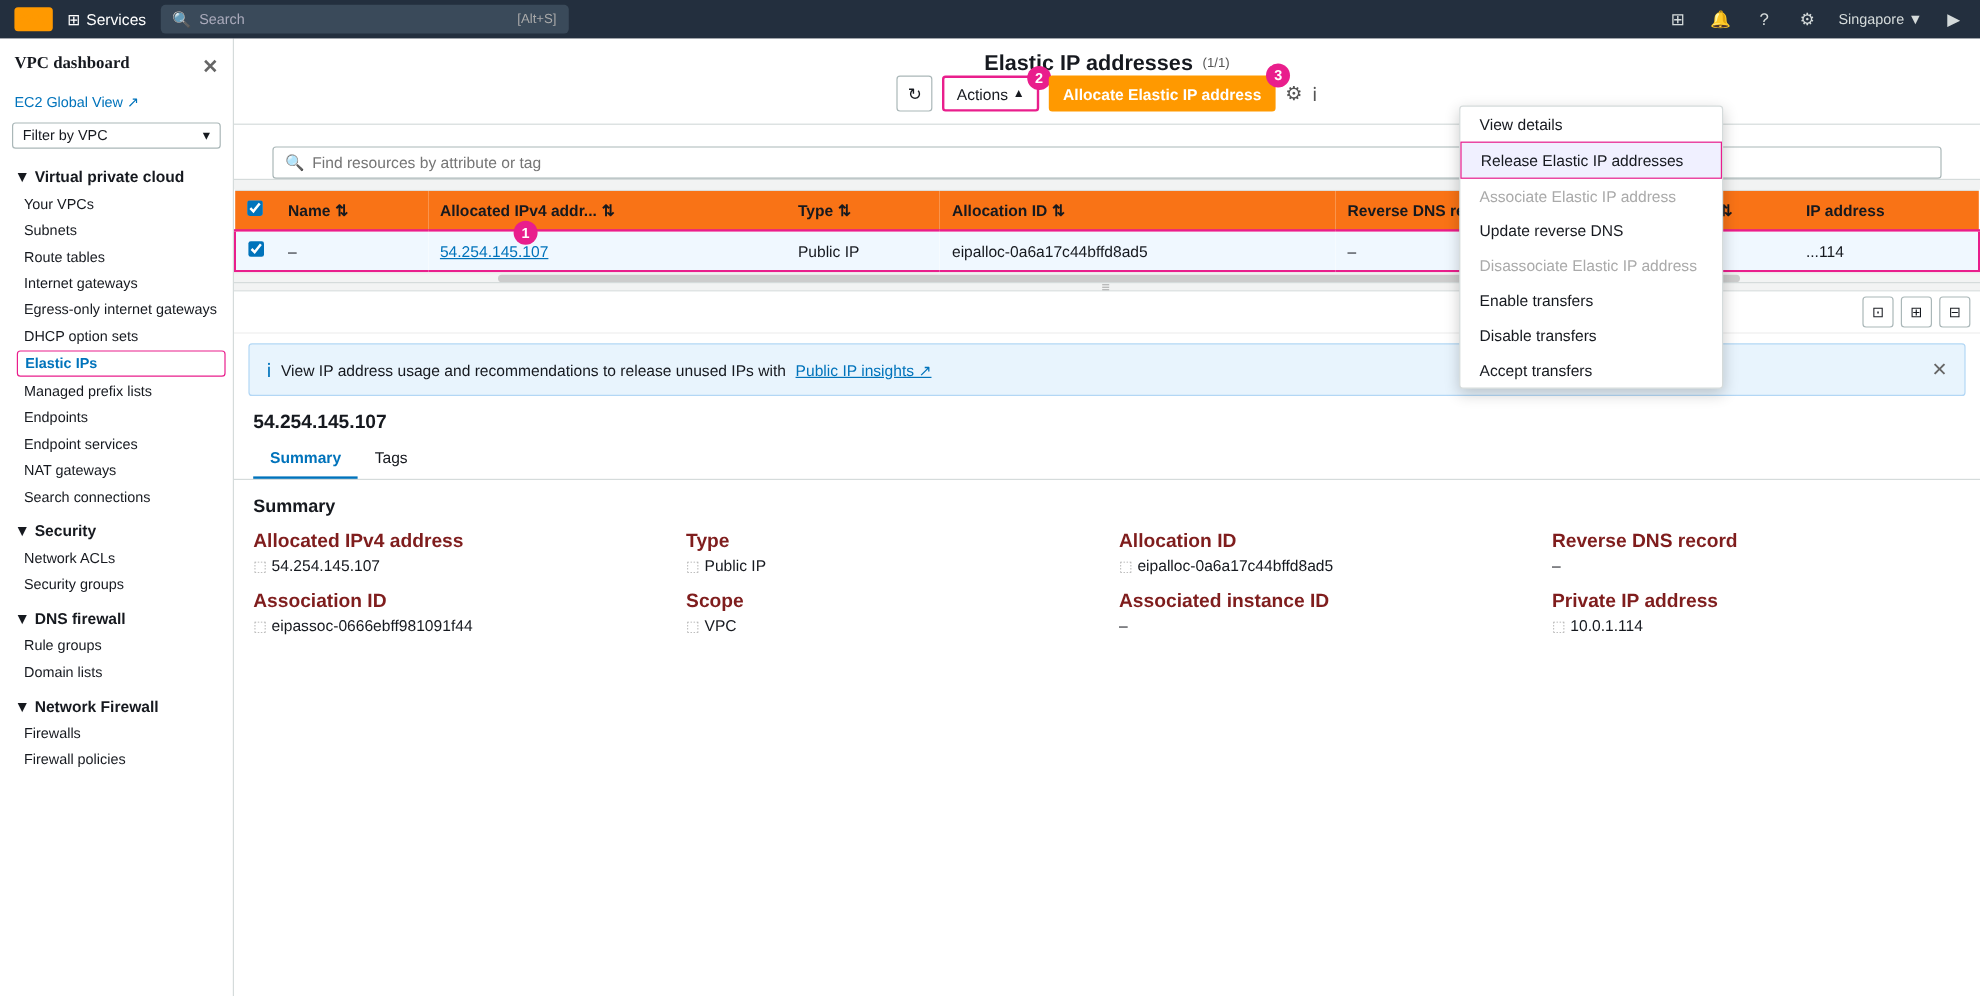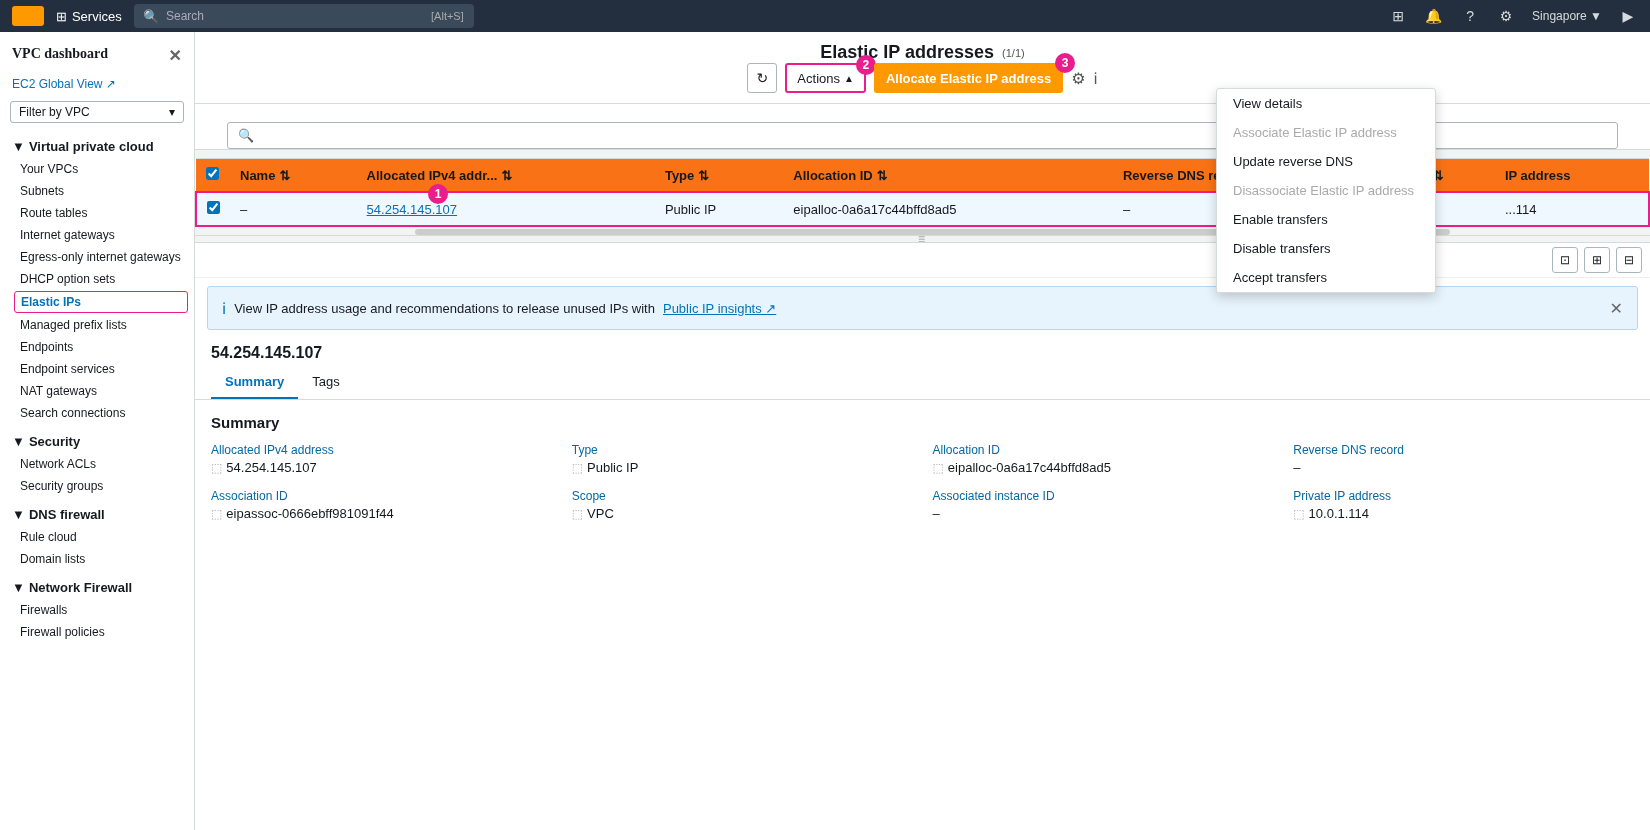--- a/index.html
+++ b/index.html
@@ -399,23 +399,23 @@
       font-weight: 700;
       margin-bottom: 12px;
     }
     .summary-grid {
       display: grid;
       grid-template-columns: repeat(4, 1fr);
       gap: 14px 20px;
     }
     .summary-field label {
       display: block;
-      font-weight: 400;
-      font-size: 12px;
-      color: #0369a1;
+      font-weight: 700;
+      font-size: 16px;
+      color: #7f1d1d;
       margin-bottom: 3px;
     }
     .summary-field .value {
       font-size: 13px;
       color: #16191f;
       display: flex;
       align-items: center;
       gap: 4px;
     }
     .dropdown-menu {
@@ -512,21 +512,21 @@
       <span>▼</span>
       <span>Security</span>
     </div>
     <div class="sidebar-item">Network ACLs</div>
     <div class="sidebar-item">Security groups</div>
 
     <div class="sidebar-section-title">
       <span>▼</span>
       <span>DNS firewall</span>
     </div>
-    <div class="sidebar-item">Rule cloud</div>
+    <div class="sidebar-item">Rule groups</div>
     <div class="sidebar-item">Domain lists</div>
 
     <div class="sidebar-section-title">
       <span>▼</span>
       <span>Network Firewall</span>
     </div>
     <div class="sidebar-item">Firewalls</div>
     <div class="sidebar-item">Firewall policies</div>
   </div>
 
@@ -552,31 +552,33 @@
 
           <div class="badge-circle" style="position:absolute;top:-10px;right:-12px;width:20px;height:20px;font-size:12px;">3</div>
         </div>
         <div style="font-size:16px;cursor:pointer;color:#555;">⚙</div>
         <div style="font-size:16px;cursor:pointer;color:#555;">ℹ</div>
       </div>
     </div>
 
     <div class="dropdown-menu">
       <div class="dropdown-item">View details</div>
+      <div class="dropdown-item active-item">Release Elastic IP addresses</div>
       <div class="dropdown-item disabled">Associate Elastic IP address</div>
       <div class="dropdown-item">Update reverse DNS</div>
       <div class="dropdown-item disabled">Disassociate Elastic IP address</div>
       <div class="dropdown-item">Enable transfers</div>
       <div class="dropdown-item">Disable transfers</div>
       <div class="dropdown-item">Accept transfers</div>
     </div>
 
     <div style="padding: 8px 16px 0 16px; background:#fff; border-bottom:1px solid #d5dbdb;">
       <div class="search-bar">
         <span style="color:#888;font-size:13px;">🔍</span>
+        <input type="text" style="border: none; outline: none; font-size: 13px; flex: 1 1 0%; background: transparent;" placeholder="Find resources by attribute or tag">
       </div>
     </div>
 
     <div class="table-container" style="background:#fff;">
       <table>
         <thead>
           <tr>
             <th class="checkbox-cell">
               <input type="checkbox" checked="" style="">
             </th>

